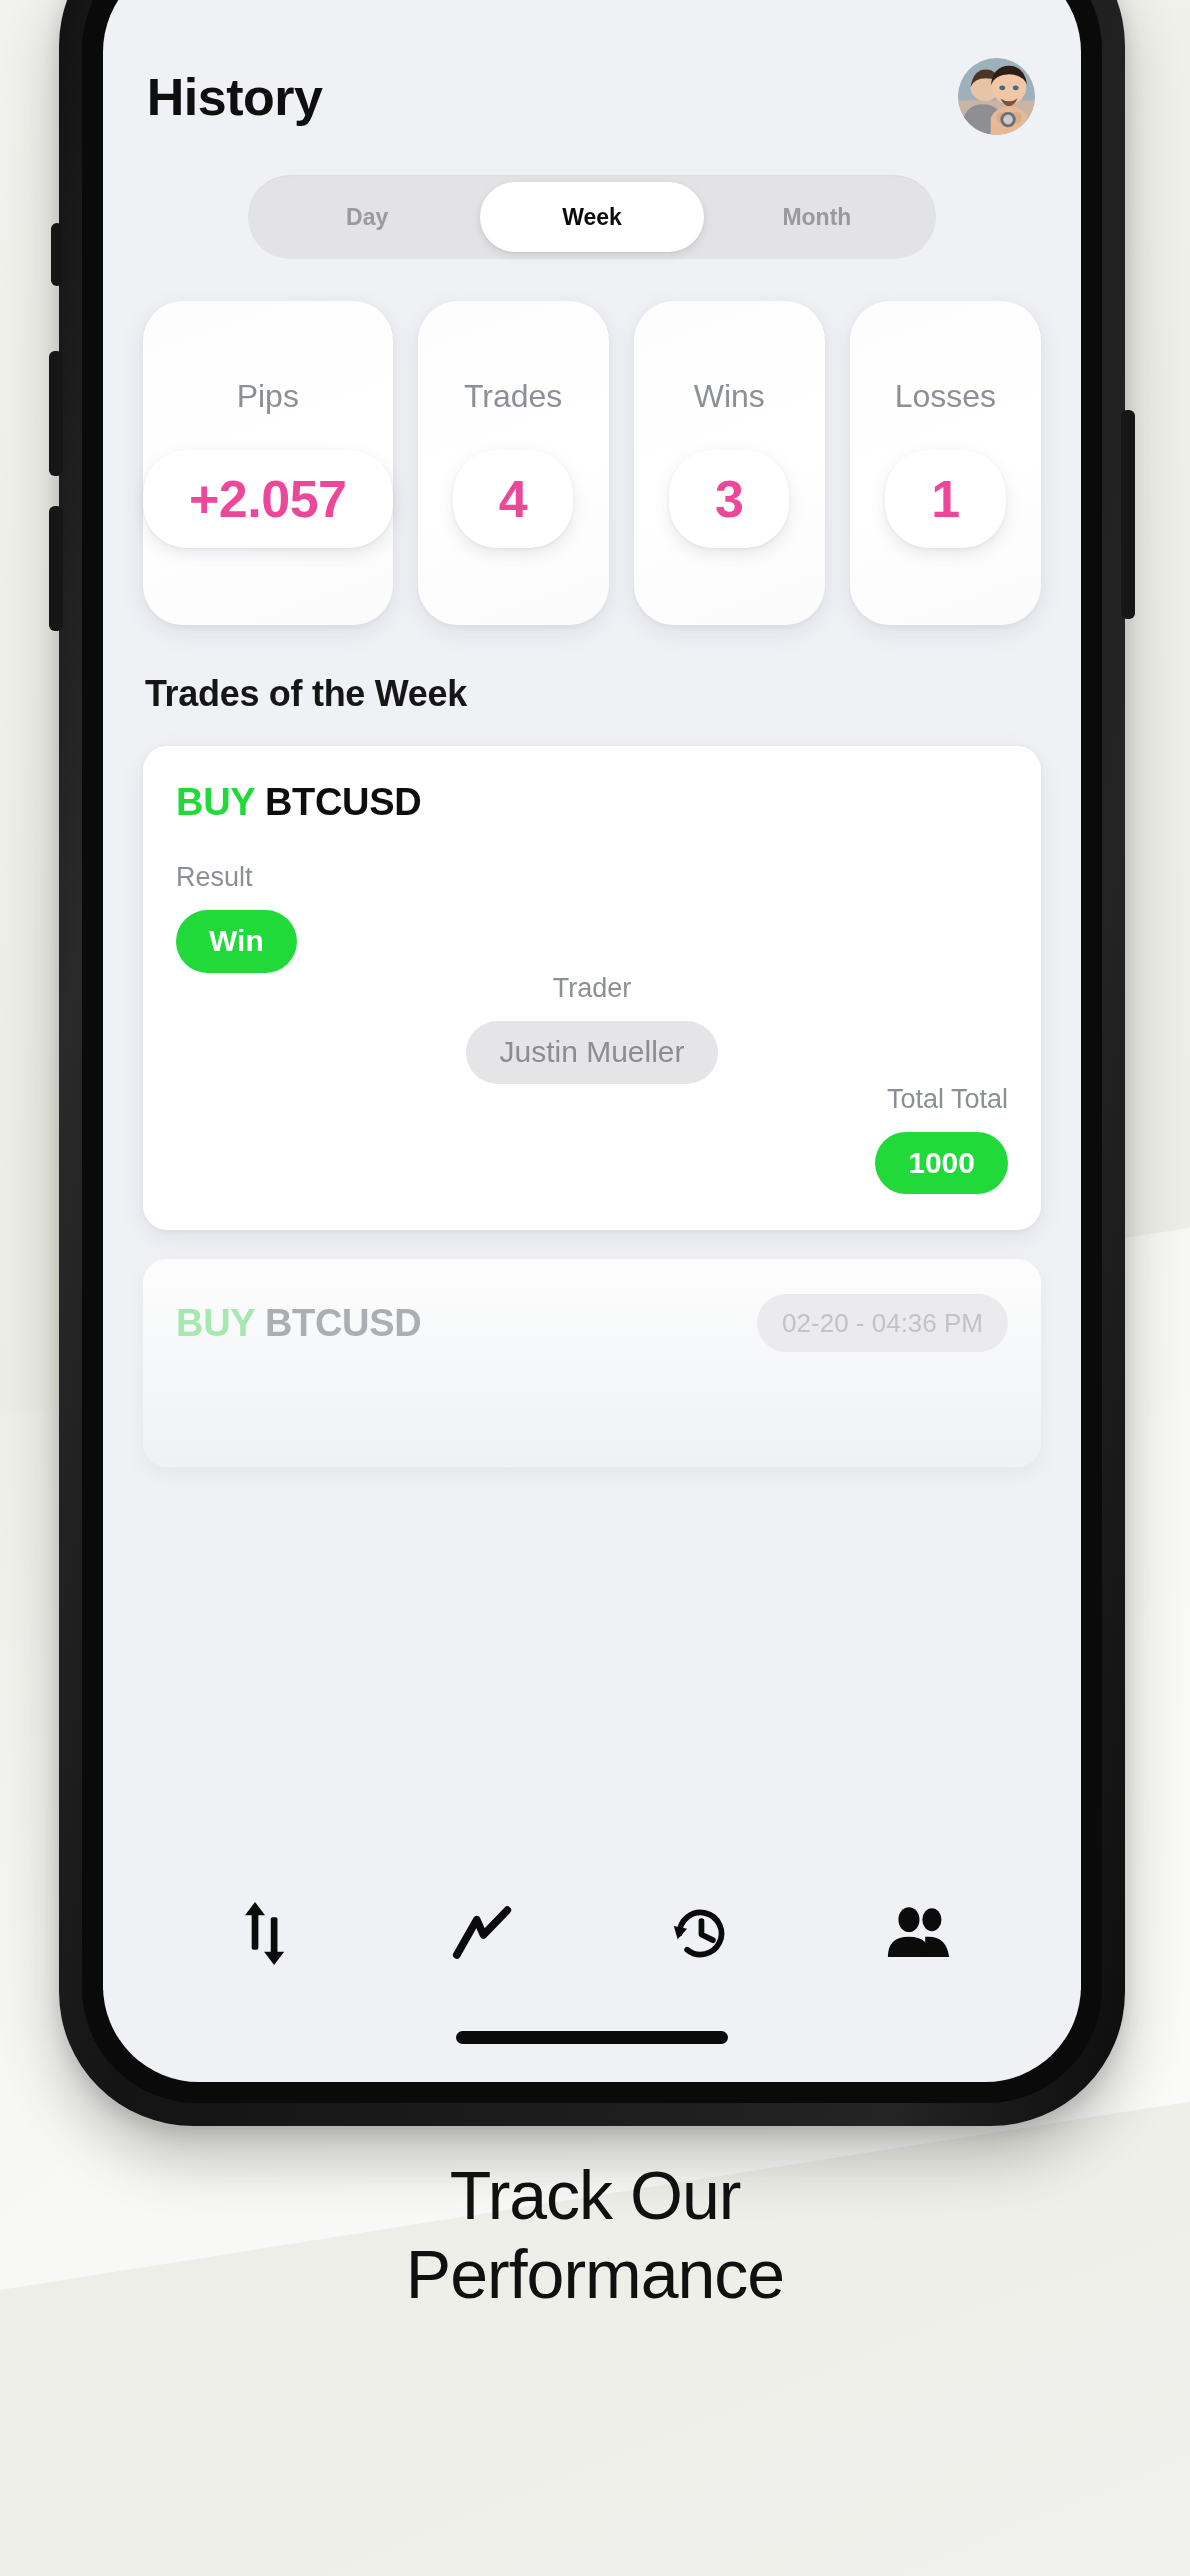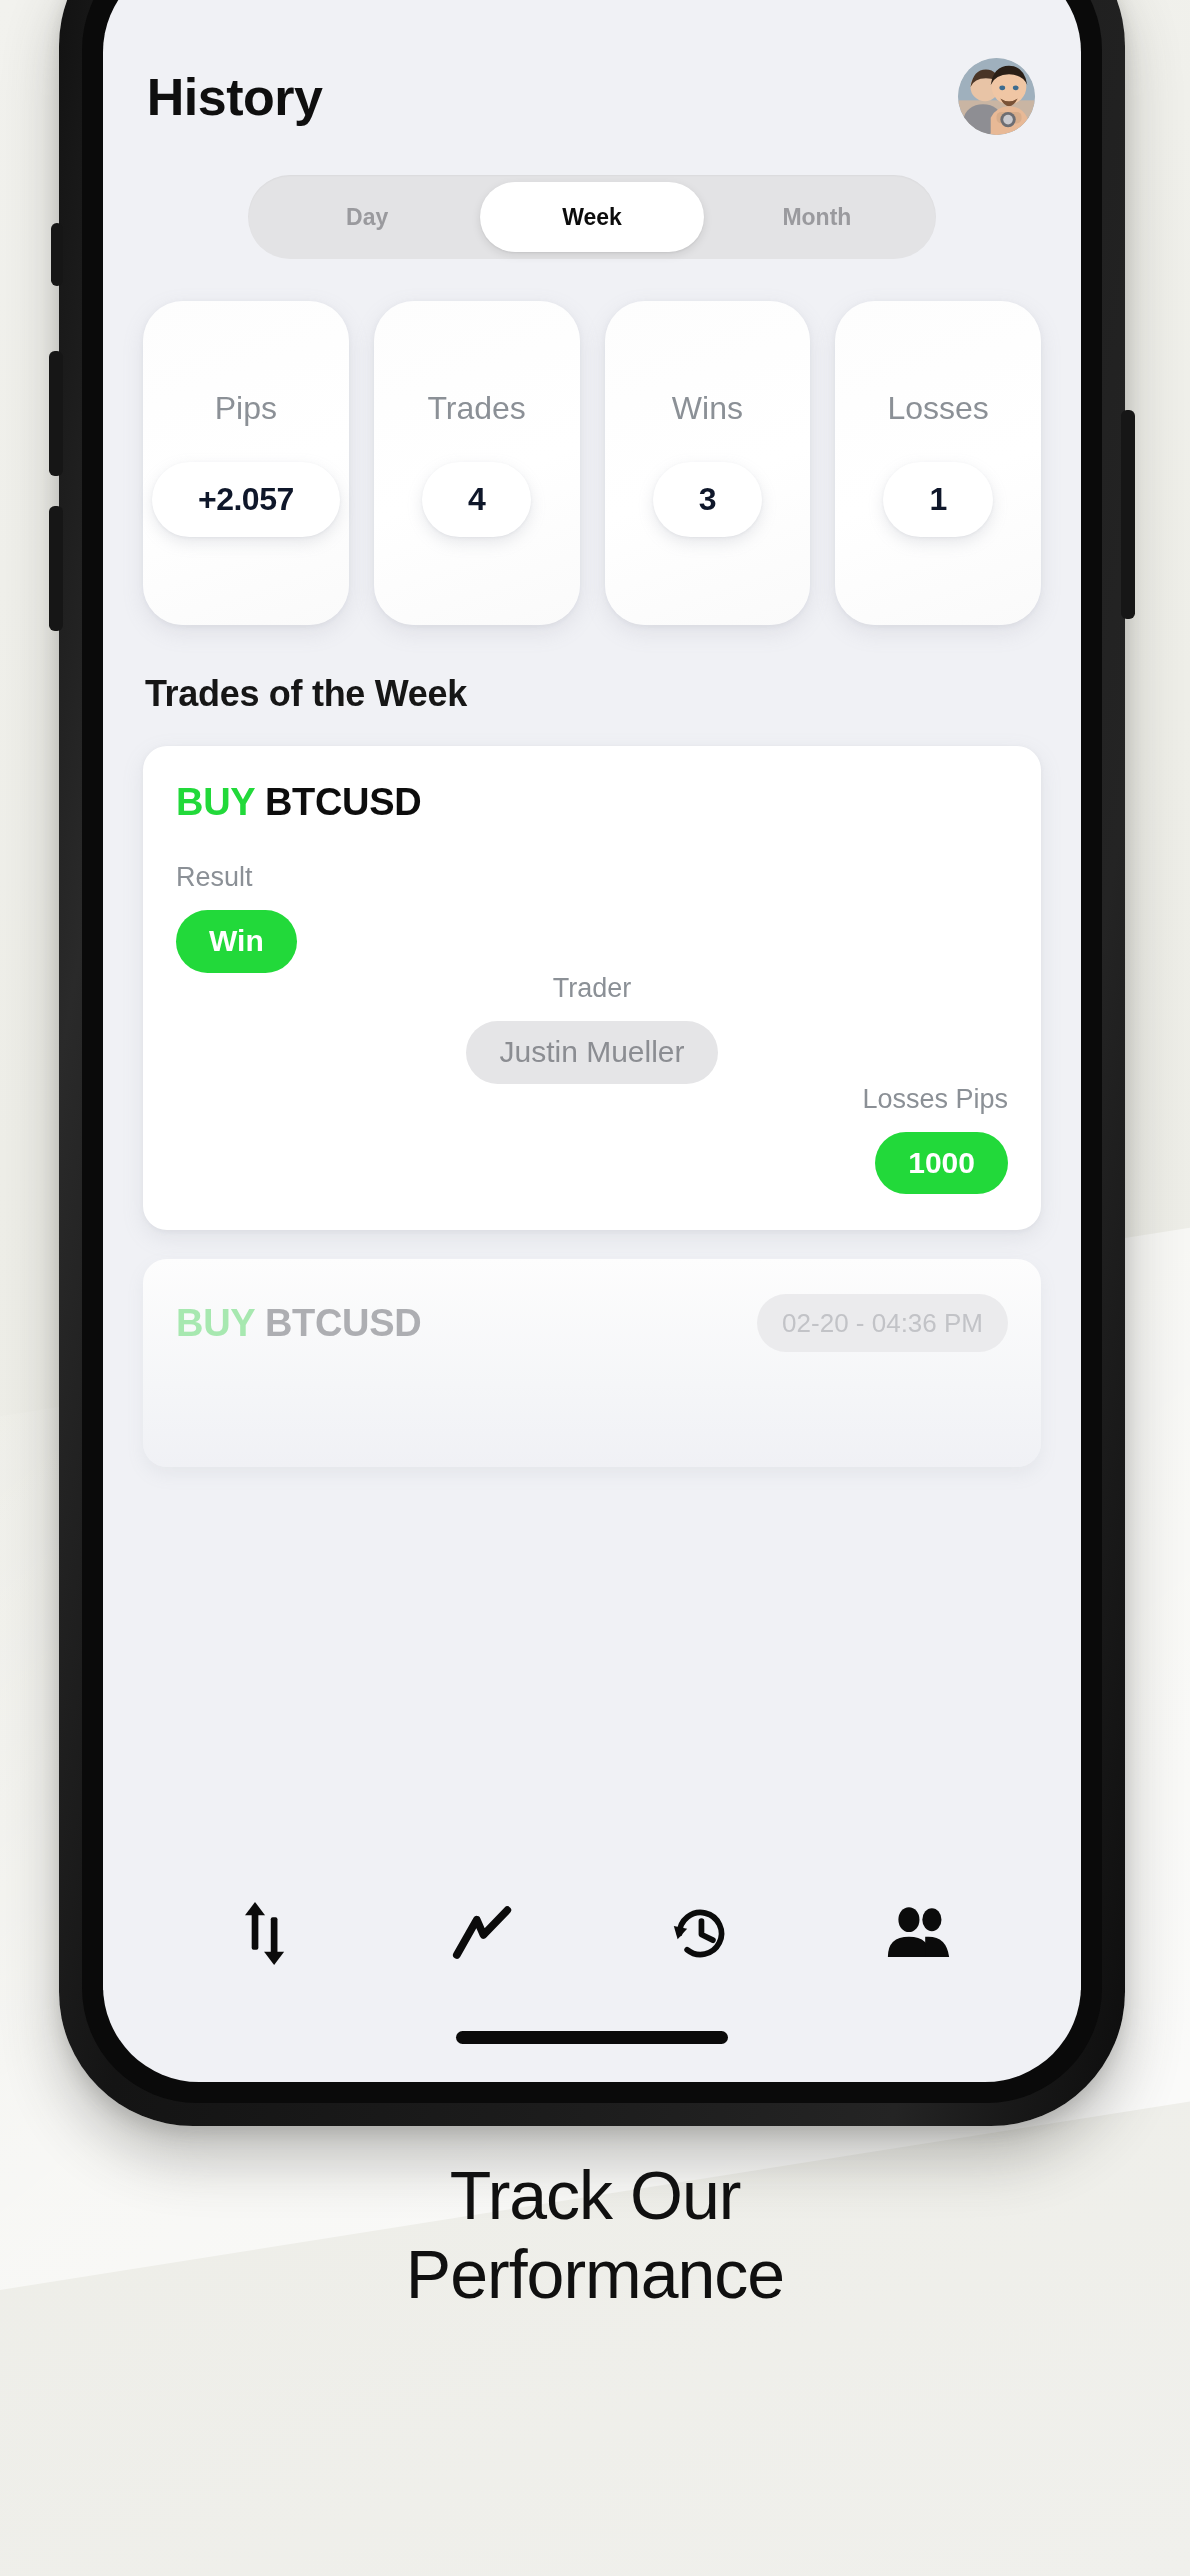--- a/index.html
+++ b/index.html
@@ -151,23 +151,23 @@
     font-weight: 400;
     color: #8b9096;
   }
   .stat-pill {
     background: #ffffff;
     border-radius: 44px;
     box-shadow: 0 5.8px 15.3px rgba(150,155,170,0.22), 0 1px 2.9px rgba(150,155,170,0.14);
     padding: 19px 46px;
     min-width: 105px;
     text-align: center;
-    font-size: 32px;
-    font-weight: 700;
-    color: #0f172a;
+    font-size: 52px;
+    font-weight: 700;
+    color: #ec4899;
     letter-spacing: -0.5px;
   }
 
   
   .section-title {
     margin-top: 48px;
     margin-left: 1.9px;
     font-size: 36px;
     font-weight: 700;
     color: #161616;
@@ -383,21 +383,21 @@
             <div class="trade-cols">
               <div class="tcol">
                 <div class="tcol-label">Result</div>
                 <div class="badge badge-green">Win</div>
               </div>
               <div class="tcol">
                 <div class="tcol-label">Trader</div>
                 <div class="badge badge-grey">Justin Mueller</div>
               </div>
               <div class="tcol">
-                <div class="tcol-label">Losses Pips</div>
+                <div class="tcol-label">Total Total</div>
                 <div class="badge badge-green">1000</div>
               </div>
             </div>
           </div>
 
           <div class="trade-card faded">
             <div class="trade-top">
               <div class="trade-pair">
                 <span class="side-buy">BUY</span>
                 <span class="pair-sym">BTCUSD</span>

